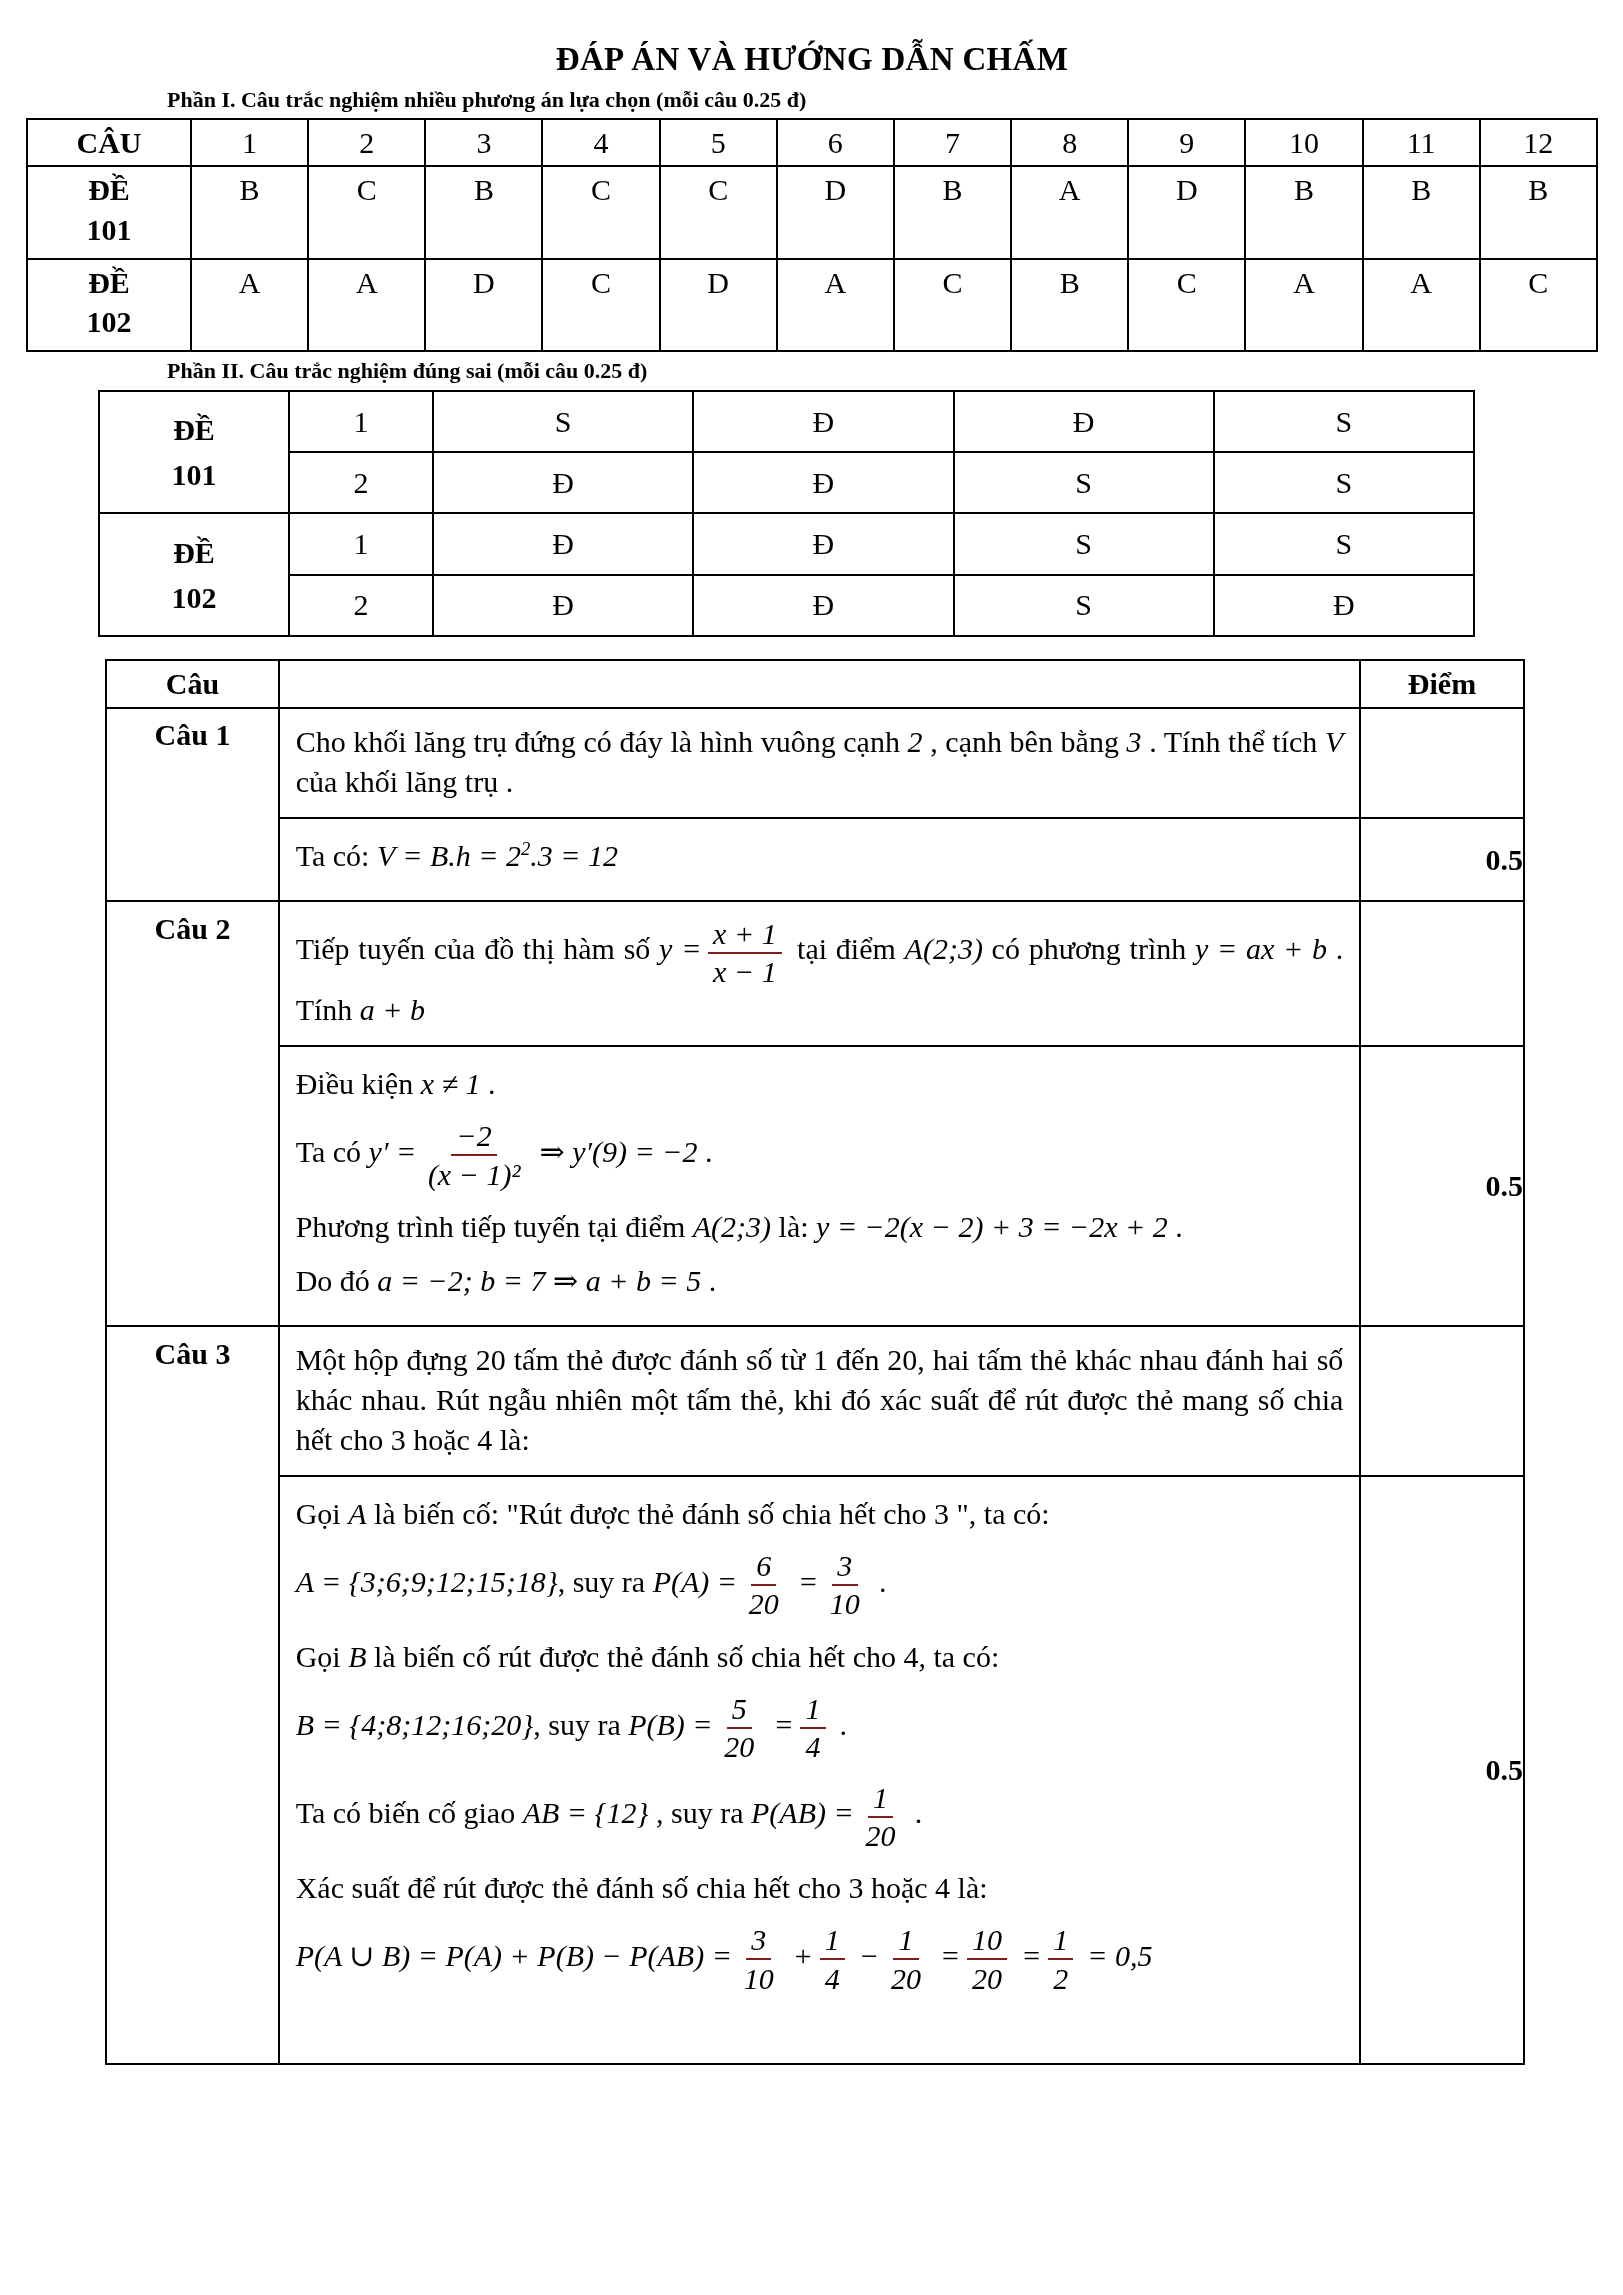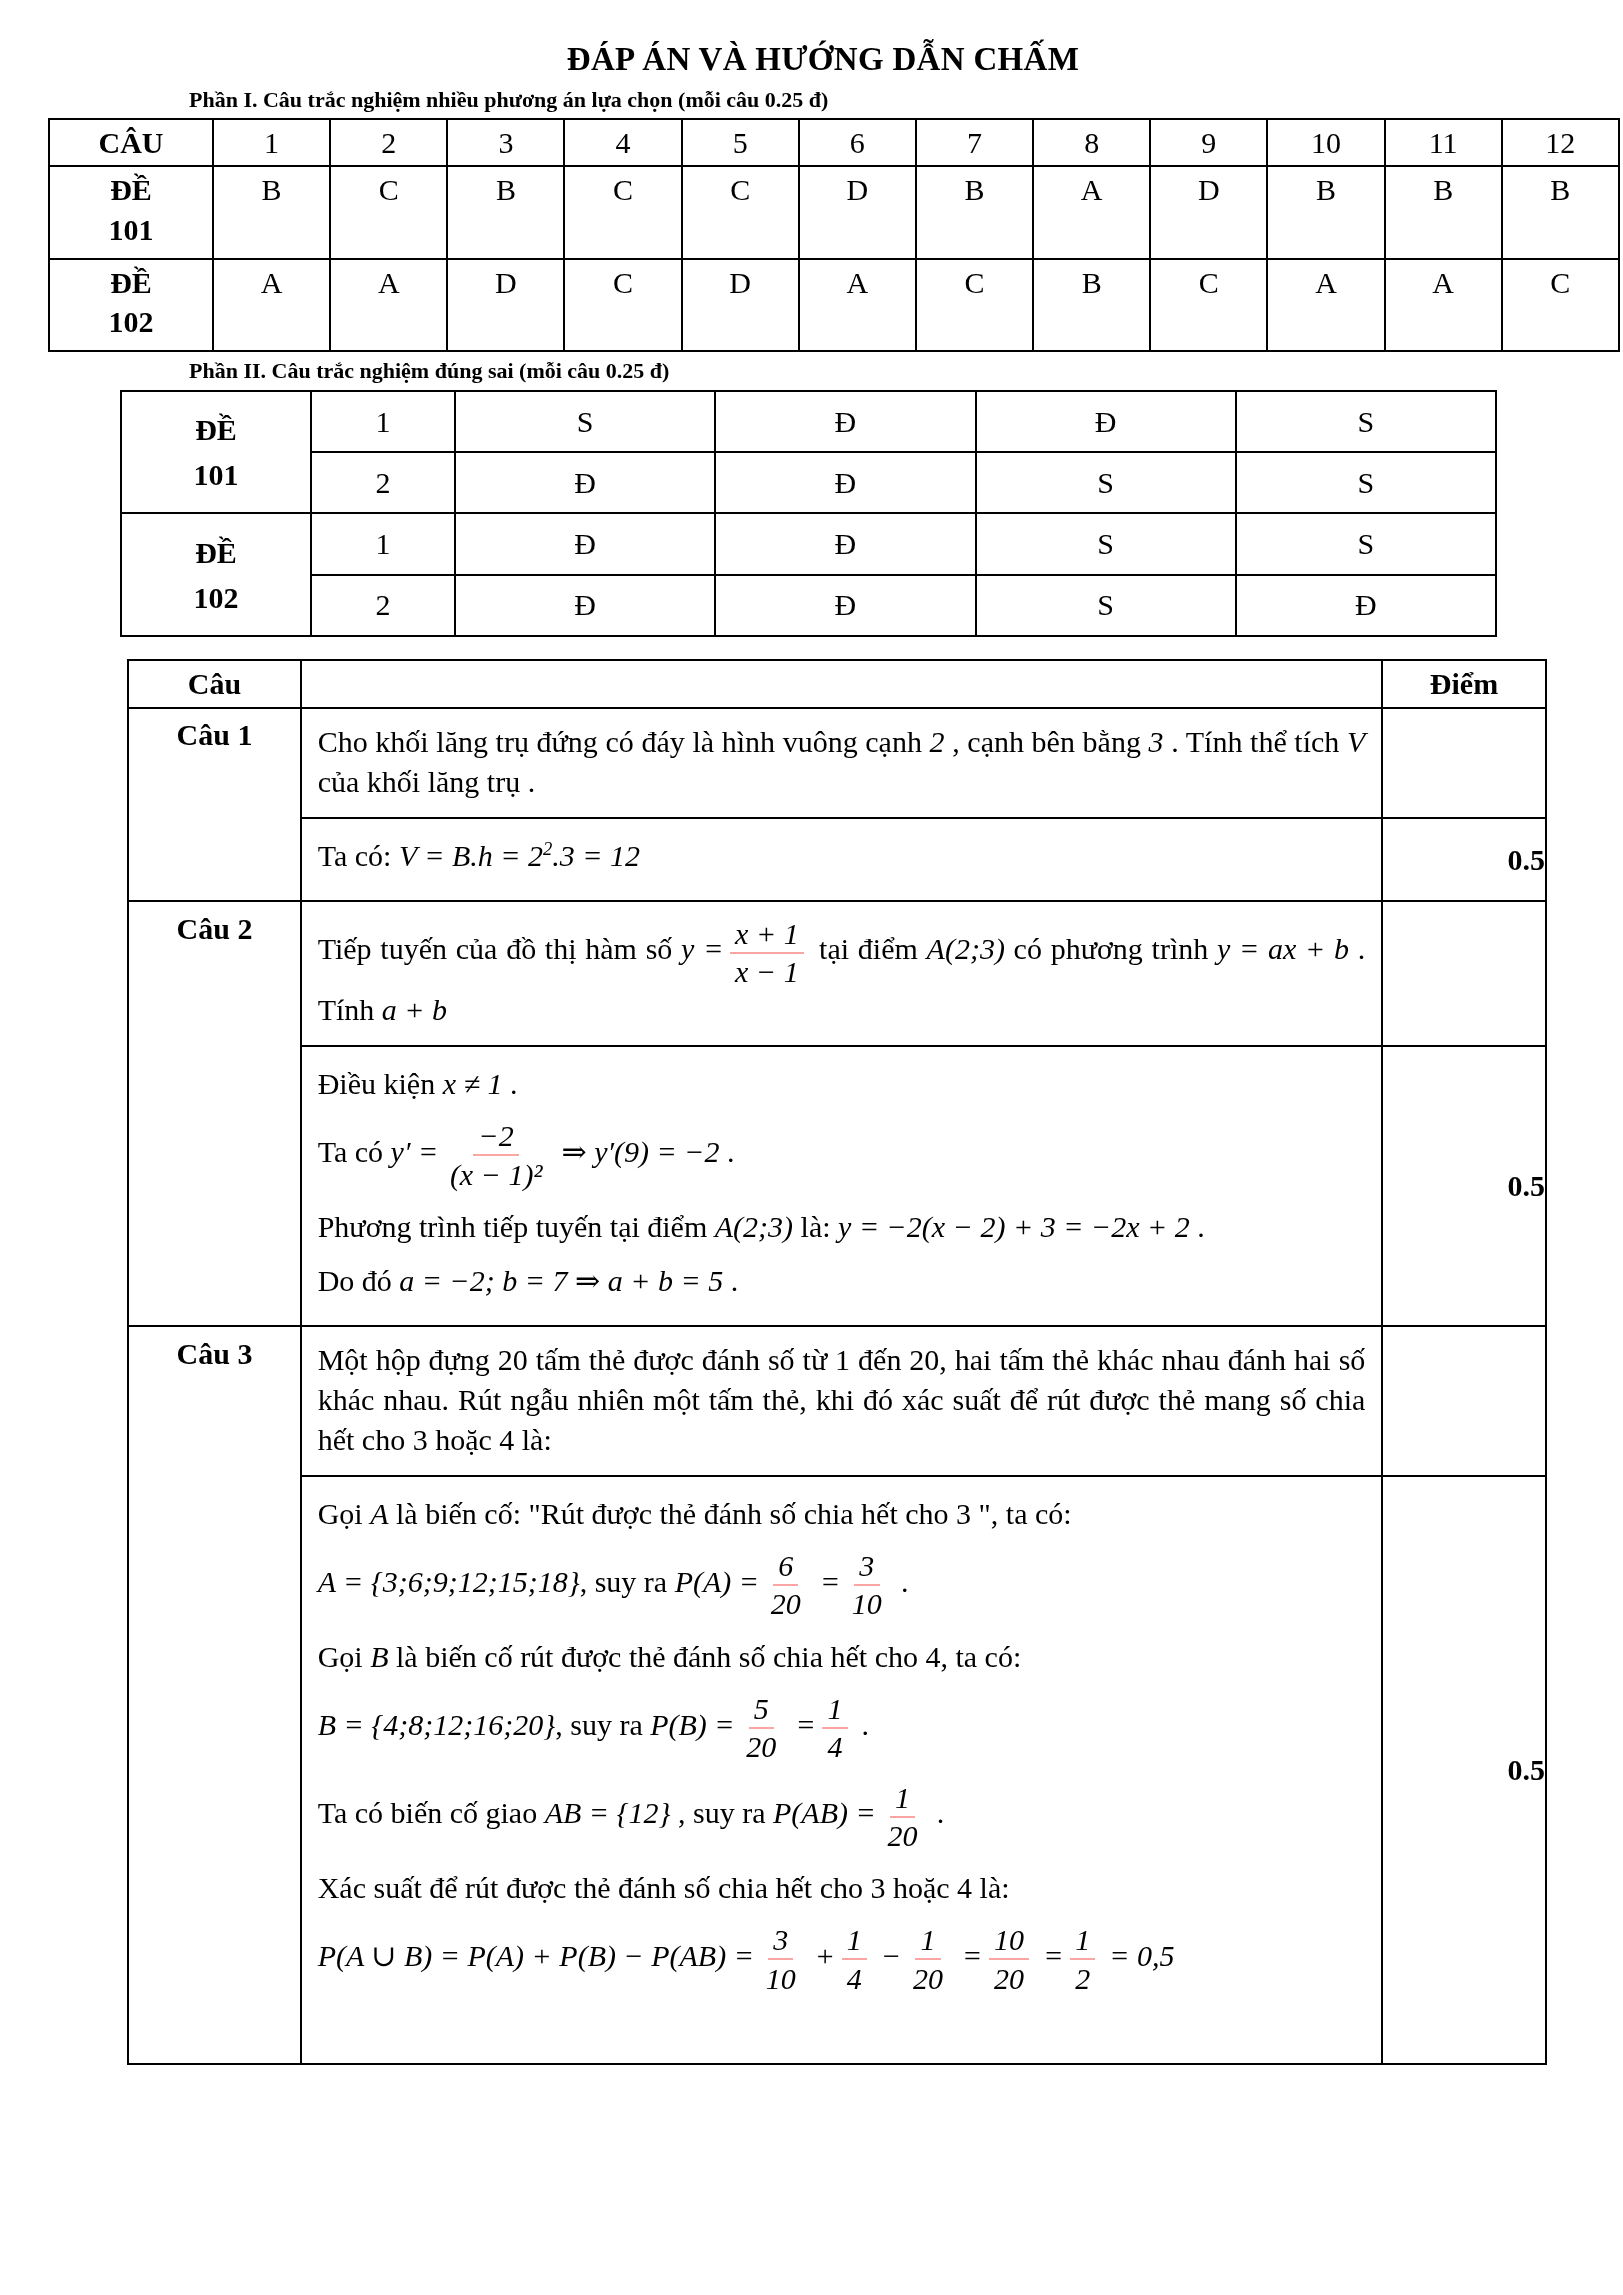--- a/index.html
+++ b/index.html
@@ -4,21 +4,21 @@
 <style>
   * { margin:0; padding:0; box-sizing:border-box; }
   html,body { background:#ffffff; }
   body {
     width:1623px; height:2295px;
     color:#000;
     font-family:"Liberation Serif","DejaVu Serif",serif;
     font-size:30px; line-height:1.32;
     position:relative; overflow:hidden;
   }
-  .page { padding:38px 25px 0 26px;margin-left:22px; }
+  .page { padding:38px 25px 0 26px; }
 
   .title { font-size:33px; font-weight:700; text-align:center; letter-spacing:0.3px; }
   .heading { font-size:22px; font-weight:700; margin:3.9px 0 3.9px 141px; }
   .sub { font-size:31px; font-weight:700; text-align:center; margin:13px 0 7.9px; }
 
   table { border-collapse:collapse; table-layout:fixed; }
   td { border:2px solid #000; }
   .bold { font-weight:700; }
 
   
@@ -46,21 +46,21 @@
   .just { text-align:justify; }
 
   .math { font-style:italic; }
   sup.math { font-size:.62em; vertical-align:super; }
 
   .frac {
     display:inline-flex; flex-direction:column; align-items:center;
     vertical-align:middle; margin:1.3px 6.5px; font-style:italic;
     line-height:1.12; text-align:center;
   }
-  .frac .fn { border-bottom:2px solid #fca5a5; padding:0 5.2px 1.3px; }
+  .frac .fn { border-bottom:2px solid #7f1d1d; padding:0 5.2px 1.3px; }
   .frac .fd { padding:1.3px 5.2px 0; }
 </style>
 </head>
 <body>
 
 <div class="page">
 
   <h1 class="title">ĐÁP ÁN VÀ HƯỚNG DẪN CHẤM</h1>
 
   <h2 class="heading">Phần I. Câu trắc nghiệm nhiều phương án lựa chọn (mỗi câu 0.25 đ)</h2>

